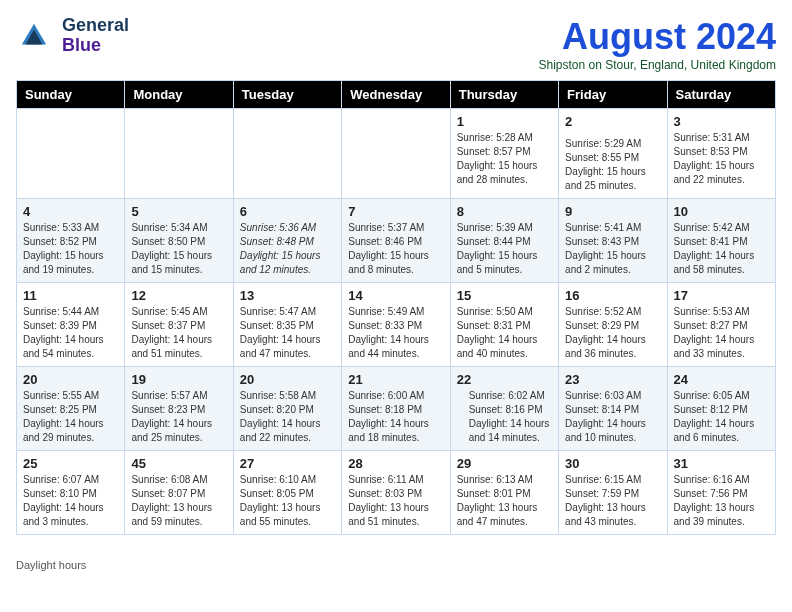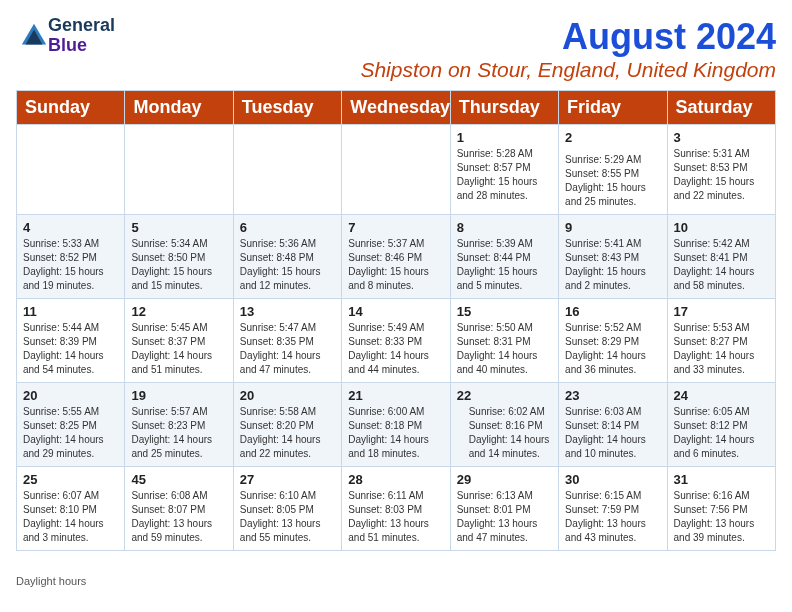--- a/index.html
+++ b/index.html
@@ -12,21 +12,21 @@
     }
     .header {
       display: flex;
       align-items: flex-start;
       justify-content: space-between;
       margin-bottom: 8px;
     }
     .logo {
       display: flex;
       align-items: center;
-      gap: 0;
+      gap: 14px;
     }
     .logo-text {
       display: flex;
       flex-direction: column;
       line-height: 1.1;
     }
     .logo-general {
       font-size: 18px;
       font-weight: bold;
       color: #1a3a5c;
@@ -43,35 +43,34 @@
     }
     .title-block {
       text-align: right;
     }
     .month-year {
       font-size: 36px;
       font-weight: bold;
       color: #1d4ed8;
     }
     .location {
-      font-size: 21px;
-      color: #c2410c;
-      font-style: italic;
+      font-size: 12px;
+      color: #14532d;
     }
     .calendar {
       width: 100%;
       border-collapse: collapse;
       table-layout: fixed;
     }
     .calendar th {
-      background: #c2410c;
+      background: #000000;
       color: #fff;
       text-align: left;
       padding: 6px 8px;
-      font-size: 18px;
+      font-size: 13px;
       font-weight: bold;
       border: 1px solid #c8d8e8;
     }
     .calendar td {
       vertical-align: top;
       border: 1px solid #c8d8e8;
       padding: 5px 6px;
       font-size: 10.5px;
       color: #333;
       min-height: 80px;
@@ -172,21 +171,21 @@
         </td>
         <td>
           <span class="day-number">5</span>
           <div class="day-info" style="white-space: pre-line;">Sunrise: 5:34 AM
 Sunset: 8:50 PM
 Daylight: 15 hours
 and 15 minutes.</div>
         </td>
         <td>
           <span class="day-number">6</span>
-          <div class="day-info" style="white-space: pre-line;">Sunrise: 5:36 AM
+          <div class="day-info" style="white-space: pre-line; font-style: italic;">Sunrise: 5:36 AM
 Sunset: 8:48 PM
 Daylight: 15 hours
 and 12 minutes.</div>
         </td>
         <td>
           <span class="day-number">7</span>
           <div class="day-info" style="white-space: pre-line;">Sunrise: 5:37 AM
 Sunset: 8:46 PM
 Daylight: 15 hours
 and 8 minutes.</div>

